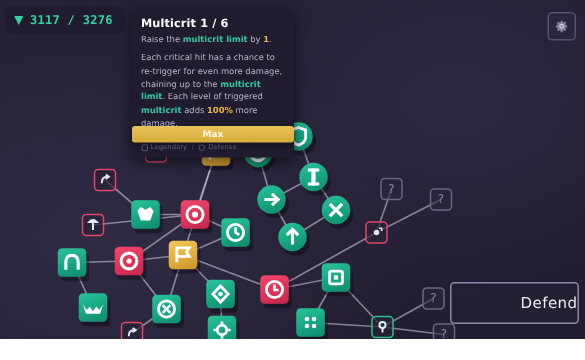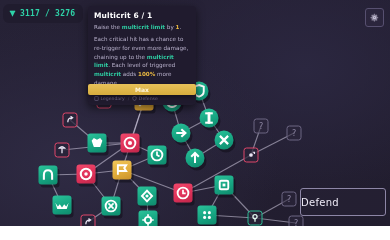--- a/index.html
+++ b/index.html
@@ -102,21 +102,21 @@
     box-shadow: 0 2px 5px rgba(0,0,0,.4);
   }
 
   
   #defend {
     position: absolute; left: 300px; top: 188px;
     width: 86px; height: 28px;
     border: 1px solid #8d86a6;
     border-radius: 3px;
     background: rgba(38,33,54,.6);
-    display: flex; align-items: center; justify-content: flex-start;
+    display: flex; align-items: center; justify-content: flex-end;
     color: #eeeaf6; font-size: 10px; letter-spacing: .3px;
   }
 
   
   #gear {
     position: absolute; right: 6px; top: 8px;
     width: 19px; height: 19px;
     border: 1px solid #575070;
     border-radius: 3px;
     background: rgba(45,39,63,.8);
@@ -386,21 +386,21 @@
           <svg width="7" height="8" viewBox="0 0 10 12">
             <path d="M1 2h8l-4 8z" fill="#2ed3a8"></path>
             <rect x="1" y="1" width="8" height="2" fill="#2ed3a8"></rect>
           </svg>
         </span>
         <span class="stat-val" style="color: rgb(46, 211, 168);">3117 / 3276</span>
       </div>
     </div>
 
   <div id="tooltip">
-    <div id="tt-title">Multicrit 6 / 1</div>
+    <div id="tt-title">Multicrit 1 / 6</div>
     <div id="tt-sub">
       <span>Raise the </span><span class="hl-teal">multicrit limit</span><span> by </span><span class="hl-gold">1</span><span>.</span>
     </div>
     <div id="tt-body">
       <span>Each critical hit has a chance to re-trigger for even more damage, chaining up to the </span><span class="hl-teal">multicrit limit</span><span>. Each level of triggered </span><span class="hl-teal">multicrit</span><span> adds </span><span class="hl-gold">100%</span><span> more damage.</span>
     </div>
     <div id="tt-foot">
       <span class="foot-tag">
         <svg width="5" height="5" viewBox="0 0 10 10">
           <rect x="1.5" y="1" width="7" height="8" rx="1" fill="none" stroke="#6f6888" stroke-width="1.2"></rect>

